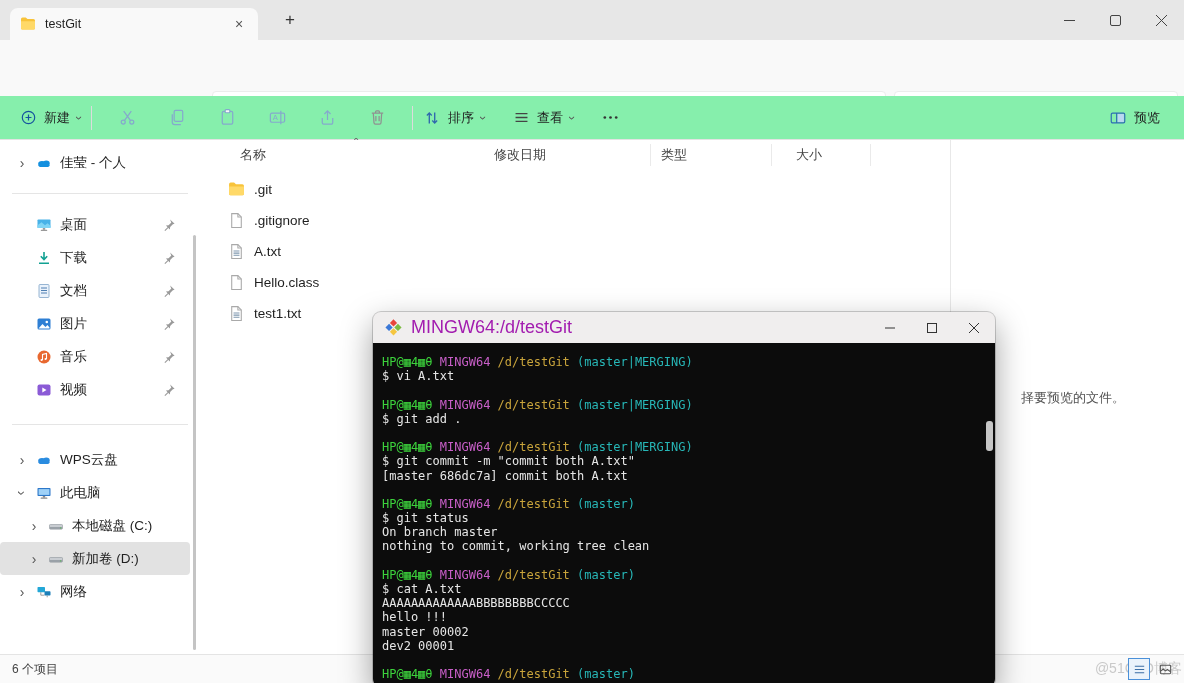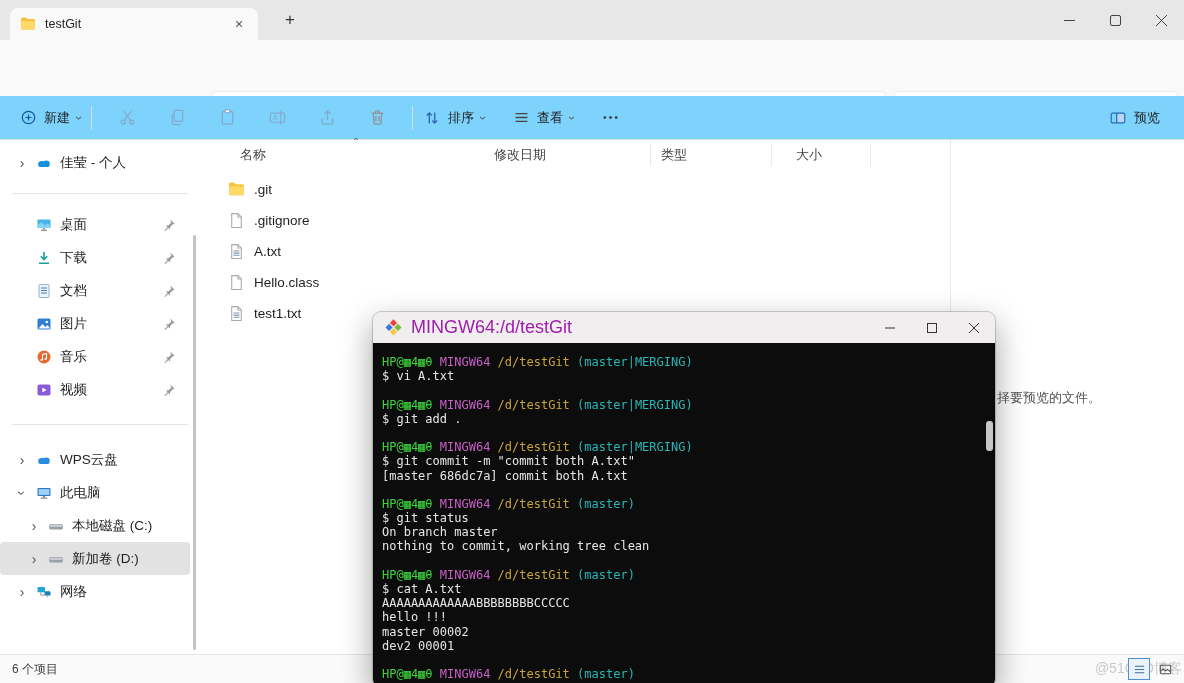--- a/index.html
+++ b/index.html
@@ -26,21 +26,21 @@
   .bc-monitor{width:17px;height:17px;margin-right:6px;flex:none;}
   .crumb{font-size:13px;color:#1f1f1f;padding:0 9px;white-space:nowrap;}
   .bc-sep{font-size:13px;color:#767676;}
   .searchbar{position:absolute;left:894px;top:51px;width:284px;height:34px;background:#fff;border:1px solid #ECECEC;
       border-radius:4px;display:flex;align-items:center;padding:0 12px;box-sizing:border-box;}
   .searchbar input{border:none;outline:none;background:transparent;flex:1;font-size:13px;color:#333;font-family:inherit;}
   .searchbar input::placeholder{color:#8a8a8a;}
   .search-ico{width:15px;height:15px;flex:none;}
 
   
-  .toolbar{position:absolute;top:96px;left:0;width:100%;height:44px;background:#7dd3fc;border-bottom:1px solid #E3E3E3;
+  .toolbar{position:absolute;top:96px;left:0;width:100%;height:44px;background:#86efac;border-bottom:1px solid #E3E3E3;
       display:flex;align-items:center;box-sizing:border-box;}
   .tb-group{display:flex;align-items:center;gap:7px;font-size:13px;color:#1f1f1f;white-space:nowrap;}
   .tb-ico{width:36px;height:34px;display:flex;align-items:center;justify-content:center;margin:0 7px;}
   .tb-ico svg{width:19px;height:19px;}
   .tb-div{width:1px;height:24px;background:#DCDCDC;margin:0 10px;}
   .chev{display:inline-block;transform:rotate(90deg);font-size:12px;color:#555;}
   .tb-preview{margin-left:auto;margin-right:24px;}
 
   
   .main{position:absolute;top:140px;left:0;width:1184px;height:515px;background:#fff;}
@@ -62,21 +62,21 @@
   .fcol{box-sizing:border-box;height:22px;line-height:22px;}
   .fcol-0{width:250px;}
   .fcol-1{width:160px;padding-left:4px;}
   .fcol-2{width:121px;padding-left:10px;border-left:1px solid #EAEAEA;}
   .fcol-3{width:100px;padding-left:24px;border-left:1px solid #EAEAEA;border-right:1px solid #EAEAEA;}
   .sort-caret{position:absolute;left:144px;top:-4px;font-size:13px;color:#666;}
   .file-rows{margin-top:4px;}
   .file-row{height:31px;display:flex;align-items:center;padding-left:18px;font-size:13.5px;color:#1f1f1f;}
   .file-ico{width:17px;height:17px;margin-right:9px;flex:none;}
   .preview-divider{position:absolute;left:950px;top:0;width:1px;height:515px;background:#E8E8E8;}
-  .preview-msg{position:absolute;left:997px;top:249px;font-size:13px;color:#555;}
+  .preview-msg{position:absolute;left:997px;top:249px;font-size:13px;color:#555;padding-left:24px;}
 
   
   .terminal{position:absolute;left:373px;top:172px;width:622px;height:375px;border-radius:8px;background:#F0EEEE;
       box-shadow:0 12px 32px rgba(0,0,0,.38),0 0 0 1px rgba(0,0,0,.18);z-index:5;overflow:hidden;}
   .term-title{height:31px;display:flex;align-items:center;padding:0 0 0 12px;}
   .term-git-ico{width:17px;height:17px;margin-right:9px;flex:none;}
   .term-title-text{font-size:18px;color:#a21caf;flex:1;}
   .term-ctrl{width:42px;height:31px;display:flex;align-items:center;justify-content:center;}
   .term-body{position:relative;height:340px;background:var(--term-bg,#0C0C0C);padding:12px 0 0 9px;box-sizing:border-box;
       font-family:"DejaVu Sans Mono","Liberation Mono",monospace;font-size:12px;overflow:hidden;}

